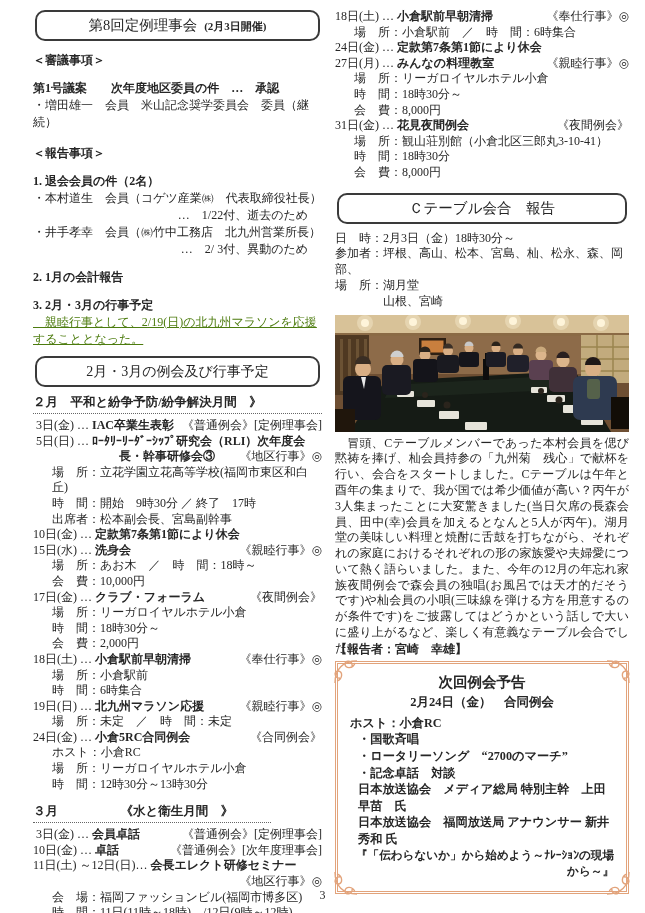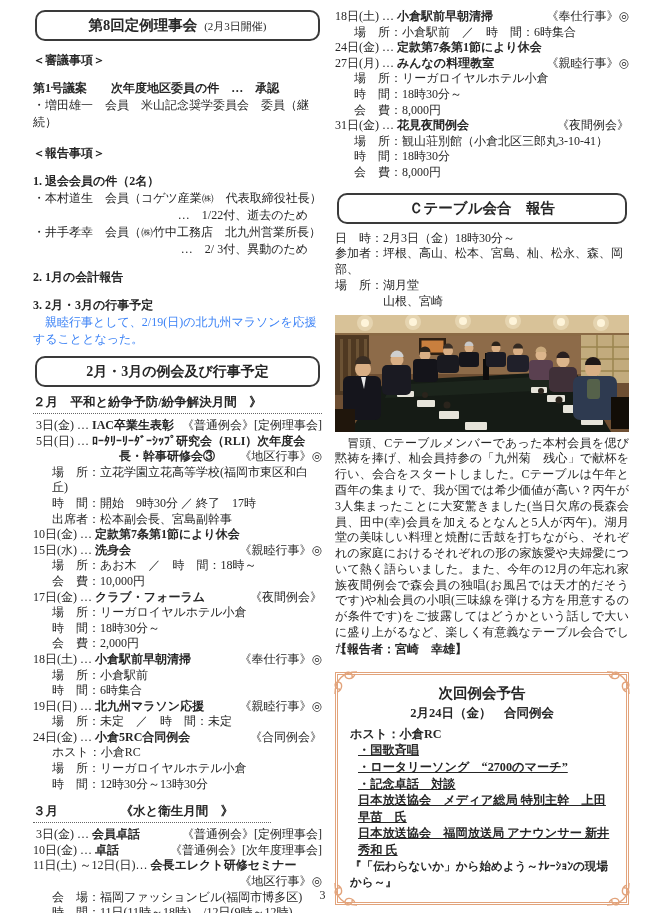--- a/index.html
+++ b/index.html
@@ -4,27 +4,27 @@
 <style>
   html,body{margin:0;padding:0;background:#fff;}
   .page{width:645px;height:913px;background:#fff;position:relative;overflow:hidden;
         font-family:"Liberation Serif","DejaVu Serif",serif;color:#262626;}
   .cols{display:flex;padding:9px 16px 0 33px;gap:13px;}
   .col-l{width:289px;flex:none;}
   .col-r{width:294px;flex:none;}
 
   .titlebox{border:2px solid #3a3a3a;border-radius:10px;text-align:center;
             padding:4px 2px;margin:1px 2px 7px 2px;}
-  .tb-main{font-weight:700;font-size:14.5px;}
-  .tb-note{font-weight:400;font-size:11px;margin-left:3px;}
+  .tb-main{font-weight:400;font-size:14.5px;}
+  .tb-note{font-weight:700;font-size:11px;margin-left:3px;}
 
   .ln{font-size:12px;line-height:17px;white-space:pre-wrap;}
   .b{font-weight:700;margin-top:11px;}
   .rt{text-align:right;padding-right:14px;}
-  .red{color:#3b82f6;}
+  .red{color:#4d7c0f;text-decoration:underline;}
   .gap-top{margin-top:14px;}
 
   .sec-h{font-weight:700;font-size:12.5px;line-height:17px;padding-bottom:2px;
          border-bottom:1.5px dotted #666;margin:5px 0 4px 0;white-space:pre-wrap;}
   .sec-h.mar{width:238px;margin-top:11px;}
 
   .row{display:flex;font-size:12px;line-height:15.6px;}
   .row .d{white-space:pre;}
   .row .t{font-weight:700;white-space:pre-wrap;}
   .row .g{margin-left:auto;white-space:pre;padding-left:3px;}
@@ -33,27 +33,27 @@
   .row.cont{padding-left:86px;}
 
   .ct-ln{font-size:12px;line-height:15.8px;white-space:pre-wrap;}
 
   .photo{width:294px;height:117px;margin:5px 0 4px 0;}
   .photo svg{display:block;width:100%;height:100%;}
 
   .report{font-size:12px;line-height:15.8px;text-align:justify;margin:1px 0 0 0;white-space:pre-wrap;}
   .reporter{font-size:12px;font-weight:700;text-align:left;margin-top:-15.8px;}
 
-  .notice{border:3px double #e2a37b;margin-top:14px;padding:9px 12px 10px 12px;position:relative;}
+  .notice{border:3px double #e2a37b;margin-top:3px;padding:9px 12px 10px 12px;position:relative;}
   .n-title{text-align:center;font-weight:700;font-size:14.5px;line-height:19px;}
   .n-sub{text-align:center;font-weight:700;font-size:12.5px;
          line-height:17px;margin:2px 0 4px 0;}
   .n-ln{font-size:12.2px;font-weight:700;line-height:16.6px;white-space:pre-wrap;}
-  .n-ln.ind{padding-left:8px;text-decoration:underline;}
-  .n-ln.center{text-align:left;padding-left:0;font-size:11.6px;}
+  .n-ln.ind{padding-left:8px;}
+  .n-ln.center{text-align:right;padding-left:0;font-size:11.6px;}
   .corner{position:absolute;width:26px;height:26px;pointer-events:none;}
   .corner.tl{top:-5px;left:-5px;}
   .corner.tr{top:-5px;right:-5px;transform:scaleX(-1);}
   .corner.bl{bottom:-5px;left:-5px;transform:scaleY(-1);}
   .corner.br{bottom:-5px;right:-5px;transform:scale(-1,-1);}
 
   .pageno{position:absolute;left:0;right:0;bottom:10px;text-align:center;font-size:12px;}
 </style>
 </head>
 <body>

